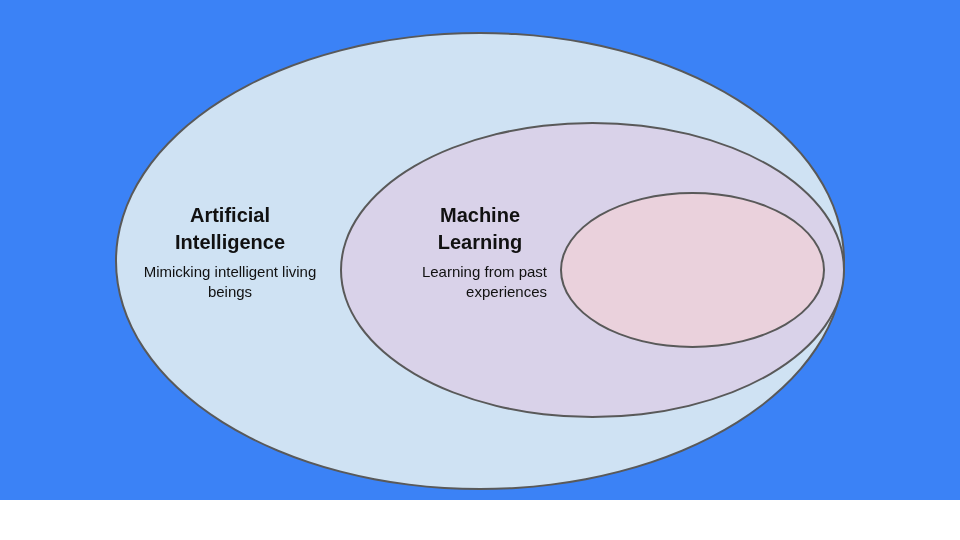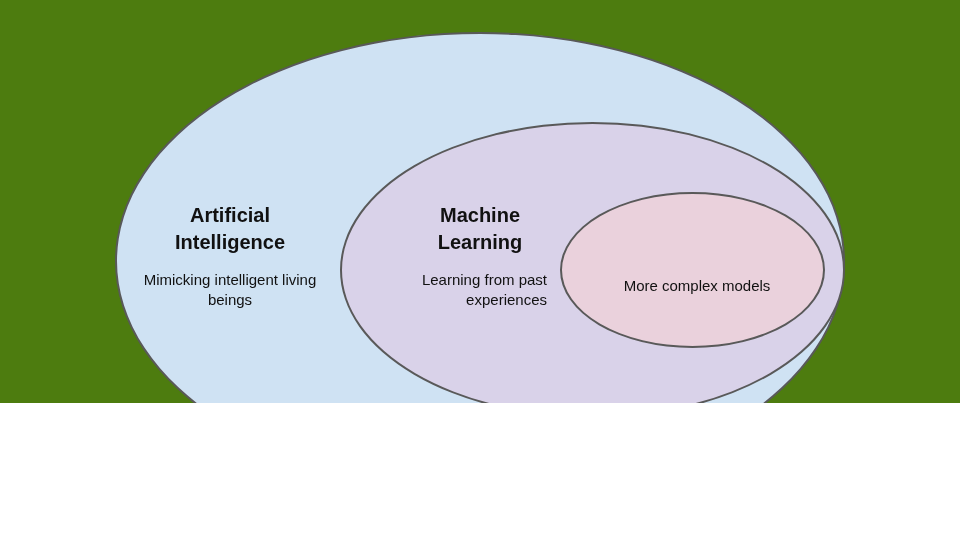--- a/index.html
+++ b/index.html
@@ -4,22 +4,22 @@
 <style>
   html, body {
     margin: 0;
     padding: 0;
     background: #ffffff;
     font-family: "Liberation Sans", sans-serif;
   }
   .canvas {
     position: relative;
     width: 960px;
-    height: 403px;
-    background: #4d7c0f;
+    height: 500px;
+    background: #3b82f6;
     overflow: hidden;
   }
   .ellipse {
     position: absolute;
     border-radius: 50%;
     border: 2px solid #595959;
     box-sizing: border-box;
   }
   .ellipse-outer {
     left: 115px;
@@ -46,21 +46,20 @@
     font-size: 20px;
     line-height: 1.35;
     color: #111111;
   }
   .set-desc {
     position: absolute;
     text-align: center;
     font-size: 15px;
     line-height: 1.35;
     color: #111111;
-    margin-top: 8px;
   }
   .ai-label   { left: 140px; top: 202px; width: 180px; }
   .ai-desc    { left: 140px; top: 262px; width: 180px; }
   .ml-label   { left: 405px; top: 202px; width: 150px; }
   .ml-desc    { left: 377px; top: 262px; width: 170px; text-align: right; }
   .dl-label   { left: 637px; top: 200px; width: 120px; }
   .dl-desc    { left: 597px; top: 268px; width: 200px; }
 </style>
 </head>
 <body>
@@ -72,15 +71,14 @@
   <div class="ellipse ellipse-middle" style="background-color: rgb(217, 210, 233); border-color: rgb(89, 89, 89);"></div>
 
   <div class="ellipse ellipse-inner" style="background-color: rgb(234, 209, 220); border-color: rgb(89, 89, 89);"></div>
 
   <div class="set-label ai-label">Artificial Intelligence</div>
   <div class="set-desc ai-desc">Mimicking intelligent living beings</div>
 
   <div class="set-label ml-label">Machine Learning</div>
   <div class="set-desc ml-desc">Learning from past experiences</div>
 
-  <div class="set-desc dl-desc">More complex models</div>
 
 </div>
 
 </body></html>

